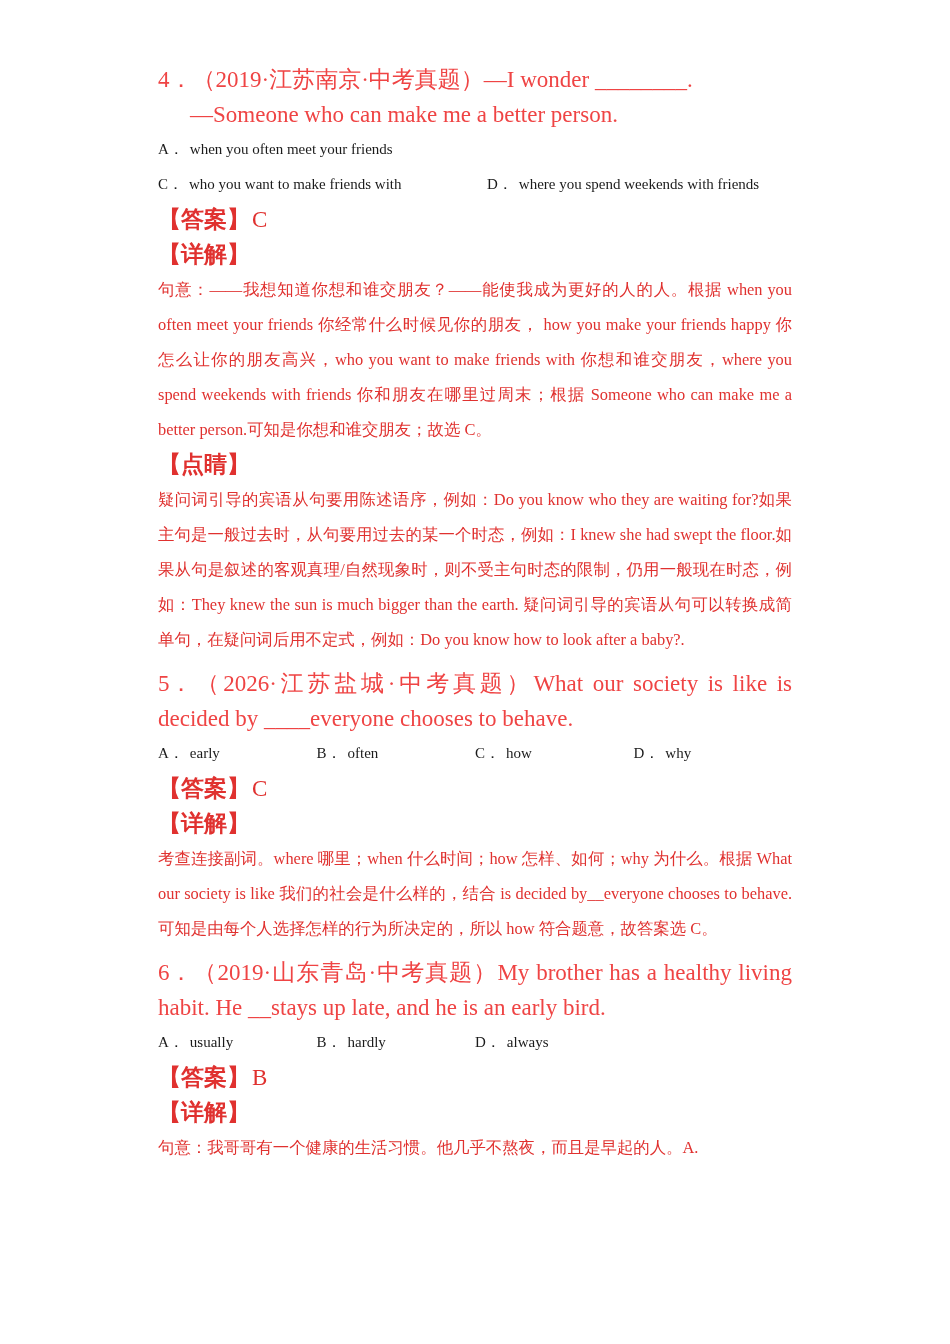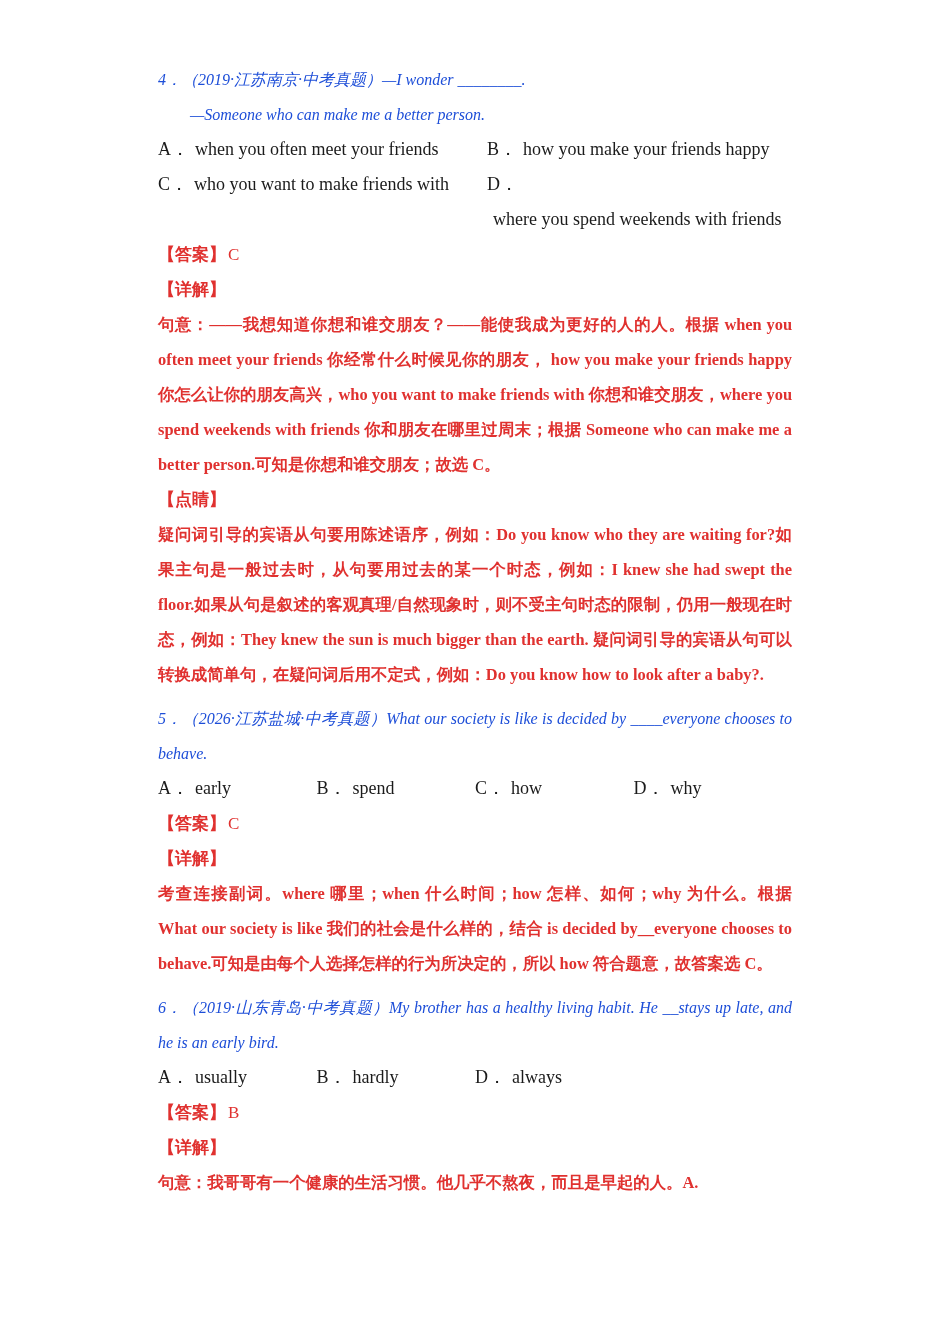--- a/index.html
+++ b/index.html
@@ -26,39 +26,38 @@
   }
   .content {
     position: absolute;
     left: 158px;
     top: 62px;
     width: 634px;
   }
 
   
   .qline {
-    font-size: 16px;
-    line-height: 35px;
-    color: #1d4ed8;
+    font-size: 23px;
+    line-height: 35px;
+    color: #ef4444;
     white-space: normal;
     text-align: justify;
     text-justify: inter-character;
-    font-style: italic;
   }
   .q-number {
     display: inline-block;
   }
   .indent-1 {
     padding-left: 32px;
   }
 
   
   .options {
     display: block;
-    font-size: 18px;
+    font-size: 15px;
     line-height: 35px;
     color: #1b1b1b;
   }
   .opt-row {
     display: flex;
     width: 100%;
     line-height: 35px;
   }
   .opt-2col .opt {
     width: 50%;
@@ -83,31 +82,30 @@
   .red {
     color: #e0312f;
     font-size: 16.4px;
     line-height: 35px;
     text-align: justify;
     text-justify: inter-character;
   }
   .tag {
     color: #e0312f;
     font-weight: bold;
-    font-size: 17px;
+    font-size: 23px;
     line-height: 35px;
   }
   .tag .tag-val {
     font-weight: normal;
     color: #e0312f;
     padding-left: 2px;
   }
   .para {
     margin: 0;
-    font-weight: bold;
   }
   .gap-md { height: 9px; }
 </style>
 </head>
 <body>
 
 <div class="page">
   <div class="content">
 
     <div>
@@ -118,23 +116,20 @@
 
       <div class="qline indent-1">
         <span>—Someone who can make me a better person.</span>
       </div>
 
       <div class="options opt-2col">
         <div class="opt-row">
           <div class="opt">
             <span class="opt-label">A．</span><span class="opt-text">when you often meet your friends</span>
           </div>
-          <div class="opt">
-            <span class="opt-label">B．</span><span class="opt-text">how you make your friends happy</span>
-          </div>
         </div>
         <div class="opt-row">
           <div class="opt">
             <span class="opt-label">C．</span><span class="opt-text">who you want to make friends with</span>
           </div>
           <div class="opt">
             <span class="opt-label">D．</span><span class="opt-text">where you spend weekends with friends</span>
           </div>
         </div>
       </div>
@@ -163,21 +158,21 @@
       <div class="qline">
         <span class="q-number">5．</span><span>（2026·江苏盐城·中考真题）</span><span>What our society is like is decided by ____everyone chooses to behave.</span>
       </div>
 
       <div class="options opt-4col">
         <div class="opt-row">
           <div class="opt">
             <span class="opt-label">A．</span><span class="opt-text">early</span>
           </div>
           <div class="opt">
-            <span class="opt-label">B．</span><span class="opt-text">spend</span>
+            <span class="opt-label">B．</span><span class="opt-text">often</span>
           </div>
           <div class="opt">
             <span class="opt-label">C．</span><span class="opt-text">how</span>
           </div>
           <div class="opt">
             <span class="opt-label">D．</span><span class="opt-text">why</span>
           </div>
         </div>
       </div>
 

